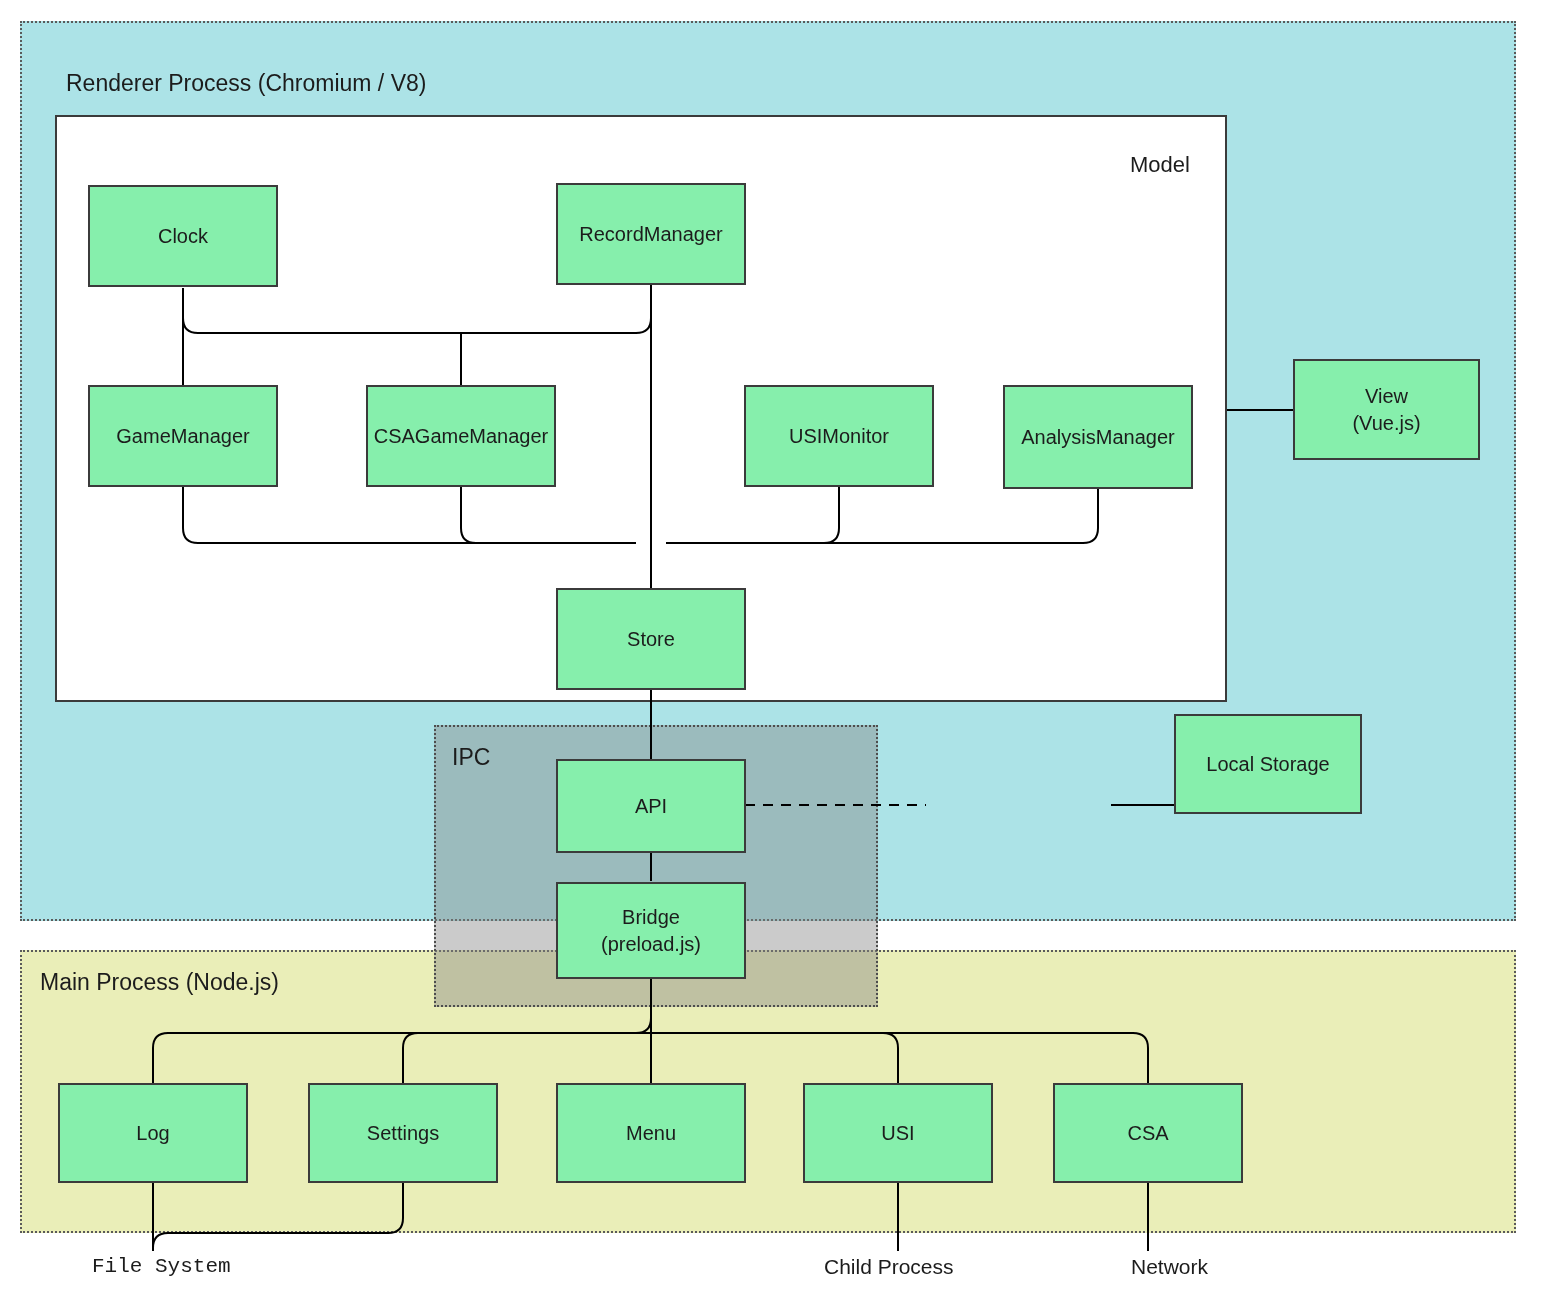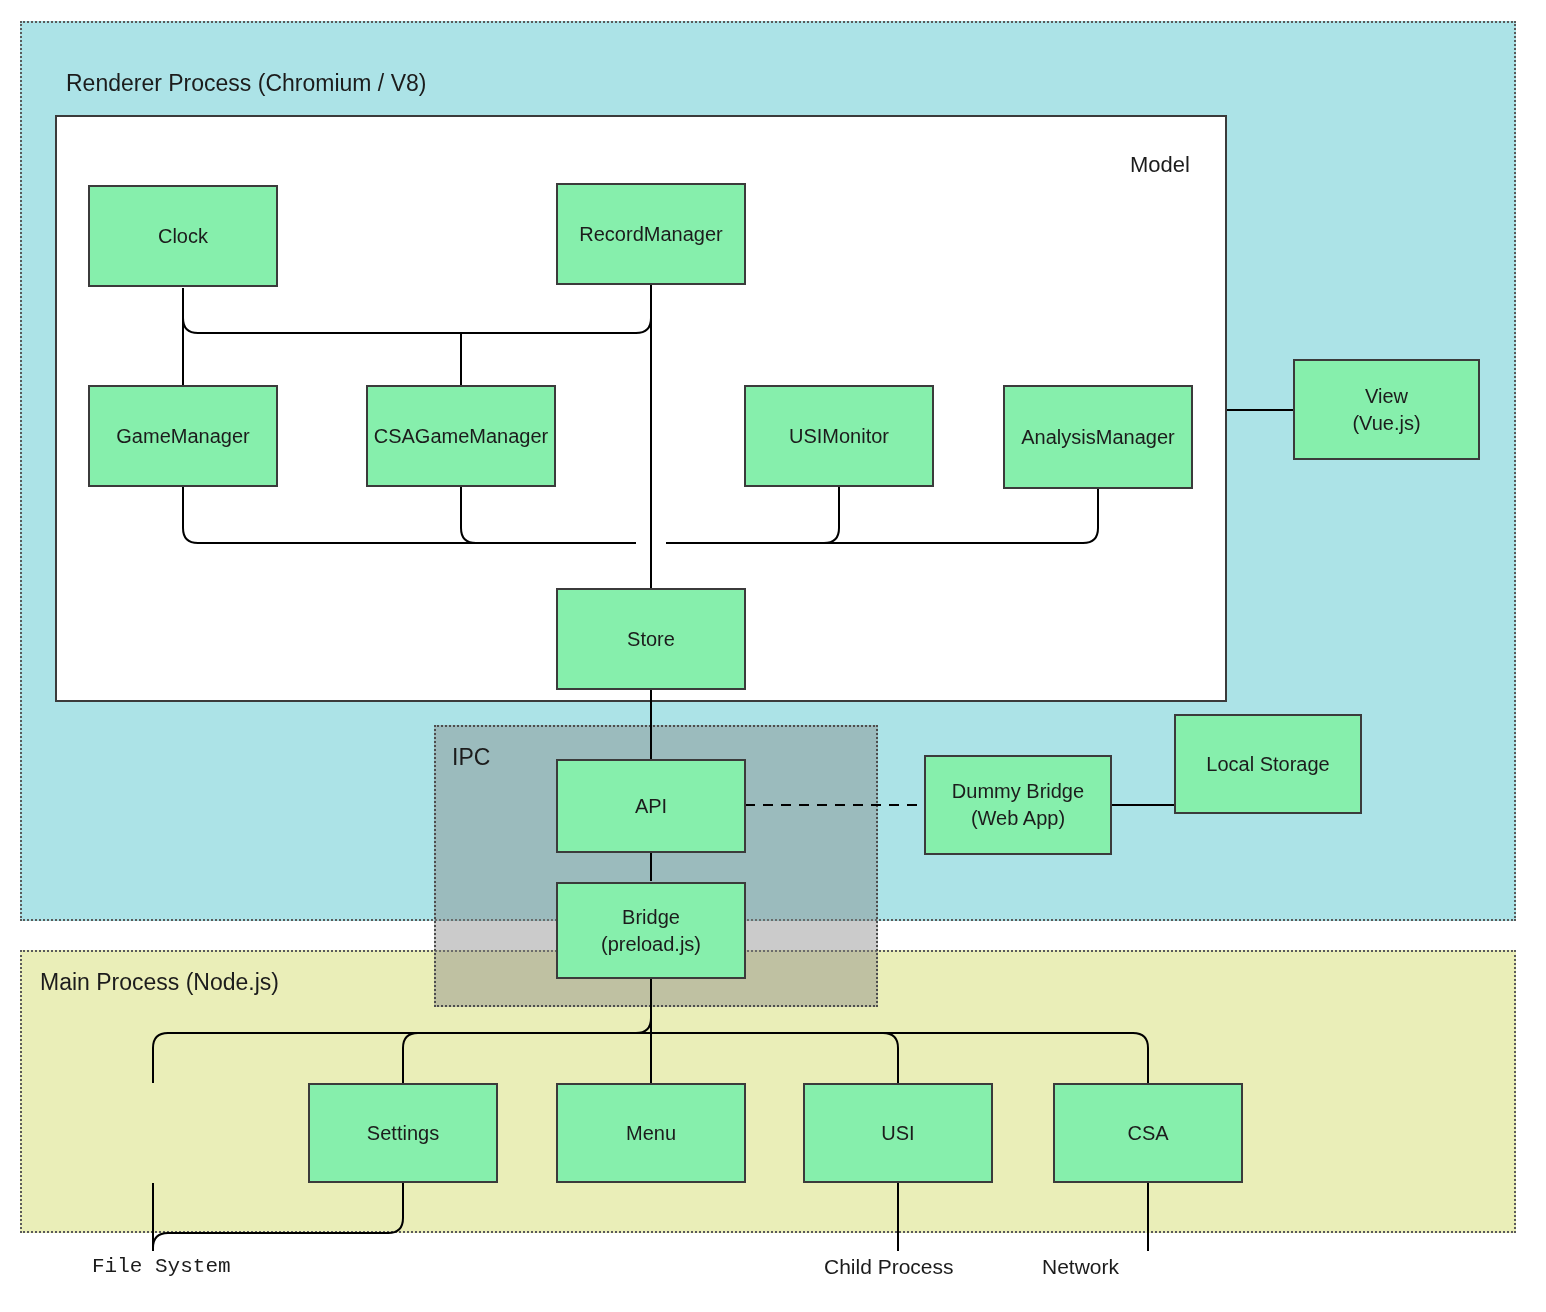--- a/index.html
+++ b/index.html
@@ -164,38 +164,37 @@
   </div>
 
   <div class="node" style="left:556px; top:759px; width:190px; height:94px;">
     <span>API</span>
   </div>
   <div class="node" style="left:556px; top:882px; width:190px; height:97px;">
     <span>Bridge</span>
     <span class="line2">(preload.js)</span>
   </div>
 
-  <div class="node" style="left:924px; top:755px; width:188px; height:100px;">
-    <span>Dummy Bridge</span>
-    <span class="line2">(Web App)</span>
-  </div>
   <div class="node" style="left:1174px; top:714px; width:188px; height:100px;">
     <span>Local Storage</span>
   </div>
 
+  <div class="node" style="left:58px; top:1083px; width:190px; height:100px;">
+    <span>Log</span>
+  </div>
   <div class="node" style="left:308px; top:1083px; width:190px; height:100px;">
     <span>Settings</span>
   </div>
   <div class="node" style="left:556px; top:1083px; width:190px; height:100px;">
     <span>Menu</span>
   </div>
   <div class="node" style="left:803px; top:1083px; width:190px; height:100px;">
     <span>USI</span>
   </div>
   <div class="node" style="left:1053px; top:1083px; width:190px; height:100px;">
     <span>CSA</span>
   </div>
 
   <div class="ext-label" style="left:92px; top:1255px;font-family:Liberation Mono, monospace;">File System</div>
   <div class="ext-label" style="left:824px; top:1255px;">Child Process</div>
-  <div class="ext-label" style="left:1042px; top:1255px;">Network</div>
+  <div class="ext-label" style="left:1131px; top:1255px;">Network</div>
 
 </div>
 
 </body></html>

